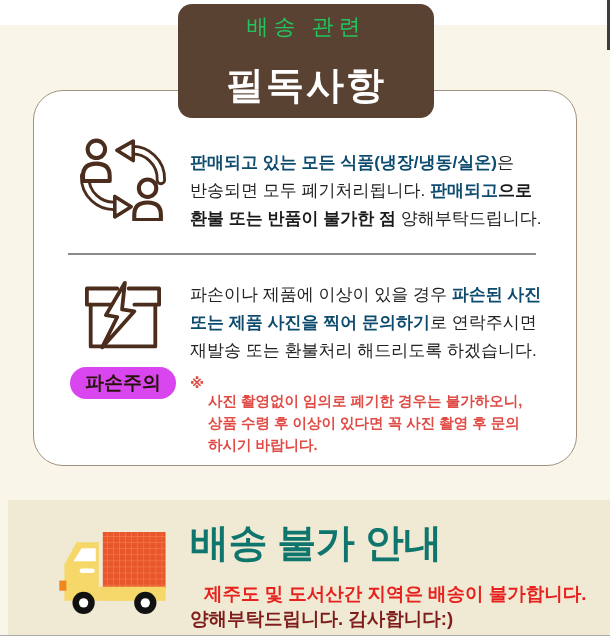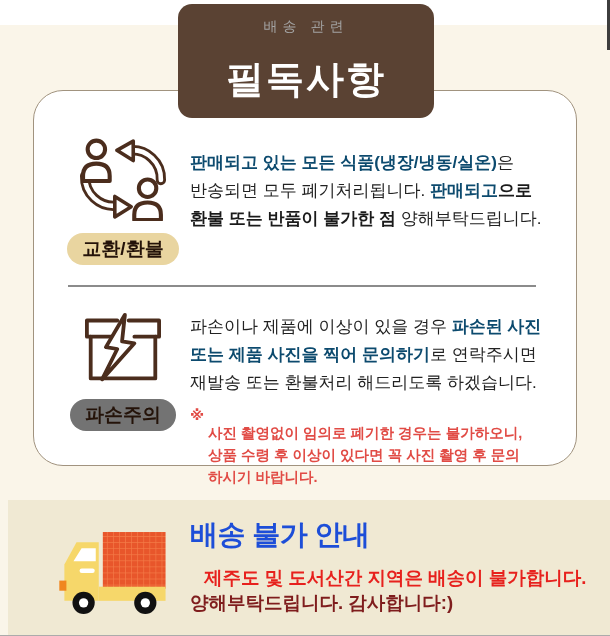--- a/index.html
+++ b/index.html
@@ -10,54 +10,54 @@
   }
   .cream-bg{ position:absolute; left:0; top:25px; right:0; bottom:0; background:#faf5e9; }
   .edge-artifact{ position:absolute; right:0; top:0; width:3px; height:50px; background:#3d3d3d; }
 
   
   .header-box{
     position:absolute; left:178px; top:4px; width:256px; height:114px;
     background:#5a4233; border-radius:14px; z-index:5;
     display:flex; flex-direction:column; align-items:center; justify-content:center;
   }
-  .header-sub{ color:#a3a3a3; font-size:14px; letter-spacing:5px; font-weight:400; }
+  .header-sub{ color:#22c55e; font-size:22px; letter-spacing:5px; font-weight:400; }
   .header-title{ color:#ffffff; font-size:38px; font-weight:800; letter-spacing:2px; margin-top:18px; }
 
   
   .card{
     position:absolute; left:33px; top:90px; width:544px; height:376px;
     background:#ffffff; border:1px solid #a1937f; border-radius:30px; z-index:3;
     padding:0 26px 0 22px;
   }
   .section{ display:flex; align-items:flex-start; }
   .section-1{ margin-top:46px; }
   .section-2{ margin-top:24px; }
   .icon-col{ width:134px; flex:none; display:flex; flex-direction:column; align-items:center; }
   .pill{
     margin-top:8px; padding:3px 15px; border-radius:999px;
     font-size:19px; font-weight:700; color:#241309; white-space:nowrap;
   }
   .pill-1{ background:#e9d5a0; }
-  .pill-2{ background:#737373; }
+  .pill-2{ background:#d946ef; }
   .text-col{ flex:1; font-size:17px; line-height:28px; color:#222222; word-break:keep-all; overflow-wrap:break-word; }
   .text-col-1{ padding-top:12px; }
   .text-col-2{ padding-top:2px; }
   .seg-red{ color:#0c4a6e; font-weight:700; }
   .seg-bold{ color:#1a1a1a; font-weight:700; }
   .divider{ height:2px; background:#8b8b8b; margin:20px 14px 0 12px; }
   .note{ display:flex; margin-top:7px; color:#e14b45; font-size:14.5px; line-height:22px; font-weight:700; }
   .note-mark{ width:18px; flex:none; }
   .note-text{ flex:1;margin-top:18px; }
 
   
   .footer-panel{ position:absolute; left:8px; top:500px; right:0; bottom:0; background:#f0e9d3; z-index:2; }
   .truck-wrap{ position:absolute; left:48px; top:530px; z-index:4; }
   .footer-text{ position:absolute; left:190px; top:516px; z-index:4; }
-  .footer-title{ font-size:28px; font-weight:800; color:#1d4ed8; letter-spacing:-0.5px; }
+  .footer-title{ font-size:39px; font-weight:800; color:#0f766e; letter-spacing:-0.5px; }
   .footer-red{ margin-top:11px; font-size:18.5px; font-weight:700; color:#e7211d;margin-left:14px; }
   .footer-black{ margin-top:0; font-size:18.5px; font-weight:700; color:#7f1d1d; }
 </style>
 </head>
 <body>
 
 <div class="page">
 
   <div class="cream-bg"></div>
   <div class="edge-artifact"></div>
@@ -79,21 +79,20 @@
               <polygon points="42,58 58,68 42,78" fill="#ffffff" stroke-width="3.5"></polygon>
 
               <circle cx="24" cy="12" r="8.5" fill="#ffffff"></circle>
               <path d="M11 43 L11 38 Q11 26 24 26 Q37 26 37 38 L37 43 Z" fill="#ffffff"></path>
 
               <circle cx="74" cy="50" r="8.5" fill="#ffffff"></circle>
               <path d="M61 81 L61 76 Q61 64 74 64 Q87 64 87 76 L87 81 Z" fill="#ffffff"></path>
             </g>
           </svg>
         </span>
-        <span class="pill pill-1">교환/환불</span>
       </div>
       <div class="text-col text-col-1">
         <span class="seg-red">판매되고 있는 모든 식품(냉장/냉동/실온)</span><span>은 반송되면 모두 폐기처리됩니다. </span><span class="seg-red">판매되고</span><span class="seg-bold">으로 환불 또는 반품이 불가한 점 </span><span>양해부탁드립니다.</span>
       </div>
     </div>
 
     <div class="divider"></div>
 
     <div class="section section-2">
       <div class="icon-col">

